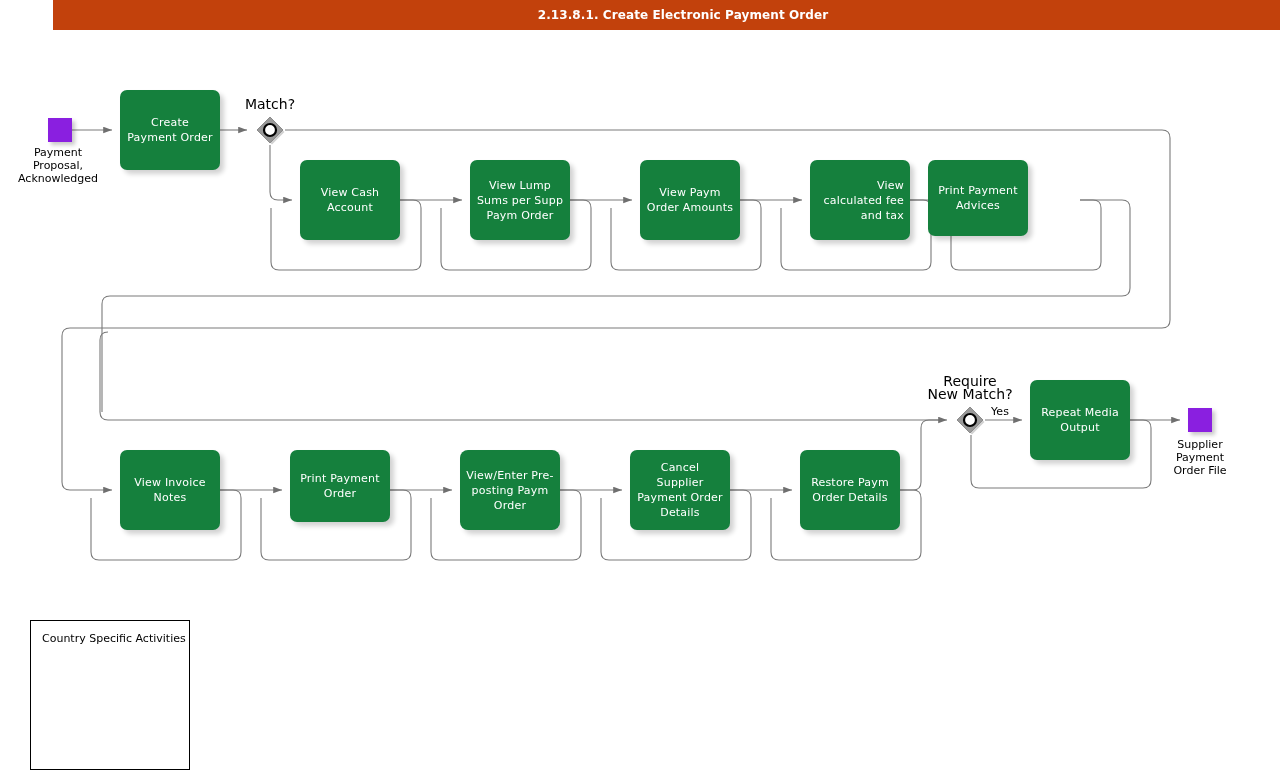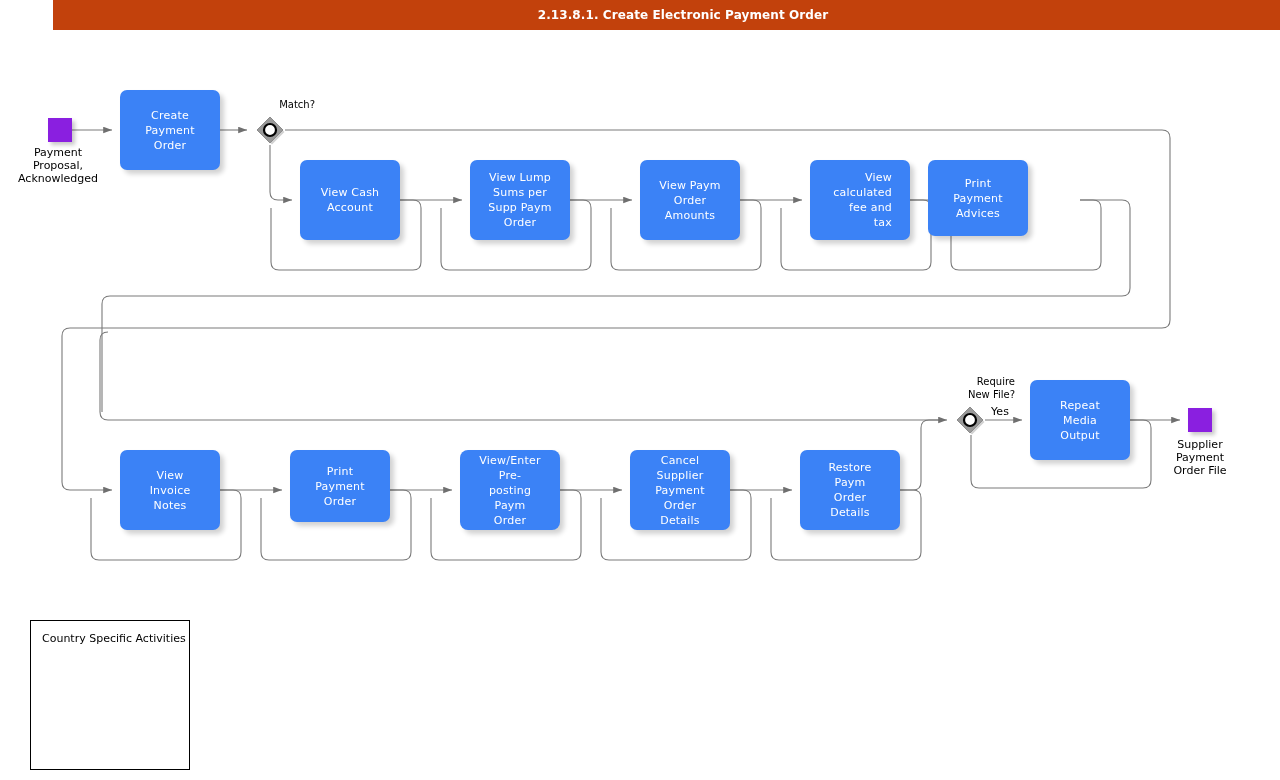--- a/index.html
+++ b/index.html
@@ -40,32 +40,32 @@
   #wires {
     position: absolute;
     left: 0; top: 0;
     width: 1280px;
     height: 780px;
     pointer-events: none;
   }
   
   .task {
     position: absolute;
-    background: #3b82f6;
+    background: #15803d;
     border-radius: 7px;
     box-shadow: 4px 4px 5px rgba(0,0,0,0.18);
     color: #ffffff;
     font-size: 11px;
     line-height: 15px;
     display: flex;
     align-items: center;
     justify-content: center;
     text-align: center;
     box-sizing: border-box;
-    padding: 2px 18px;
+    padding: 2px 6px;
     letter-spacing: 0.2px;
   }
   
   .event {
     position: absolute;
     width: 24px;
     height: 24px;
     background: #8a1fe0;
     box-shadow: 3px 3px 4px rgba(0,0,0,0.22);
   }
@@ -78,24 +78,24 @@
     white-space: pre-line;
   }
   
   .gateway {
     position: absolute;
     width: 30px;
     height: 30px;
   }
   .gateway-label {
     position: absolute;
-    font-size: 10px;
+    font-size: 14px;
     line-height: 13px;
     color: #000000;
-    text-align: right;
+    text-align: center;
     white-space: pre-line;
   }
   .flow-label {
     position: absolute;
     font-size: 11px;
     line-height: 13px;
     color: #000000;
     text-align: center;
   }
   
@@ -238,21 +238,21 @@
         </svg></div>
       <div class="gateway-label" style="left: 225px; top: 98px; width: 90px;">Match?</div>
       <div class="gateway" style="left: 955px; top: 405px;"><svg width="30" height="30" viewBox="0 0 30 30" xmlns="http://www.w3.org/2000/svg">
           <g transform="translate(1.5,1.5)">
             <path d="M13.5,1 L26,13.5 L13.5,26 L1,13.5 Z" fill="rgba(0,0,0,0.18)" transform="translate(2,2)"></path>
             <path d="M13.5,0.5 L26.5,13.5 L13.5,26.5 L0.5,13.5 Z" fill="#9a9a9a" stroke="#8c8c8c" stroke-width="1"></path>
             <circle cx="13.5" cy="13.5" r="6" fill="#ffffff" stroke="#000000" stroke-width="2.2"></circle>
           </g>
         </svg></div>
       <div class="gateway-label" style="left: 925px; top: 375px; width: 90px;">Require
-New File?</div>
+New Match?</div>
     </div>
 
   <div id="flow-labels-layer">
       <div class="flow-label" style="left: 986px; top: 405px; width: 28px;">Yes</div>
     </div>
 
   <div class="legend-box"></div>
   <div class="legend-title">Country Specific Activities</div>
 
 </div>

